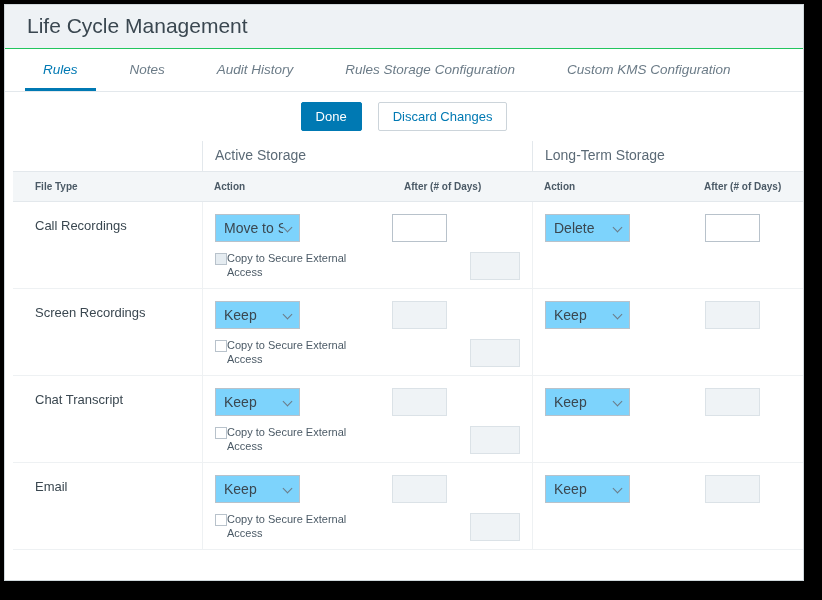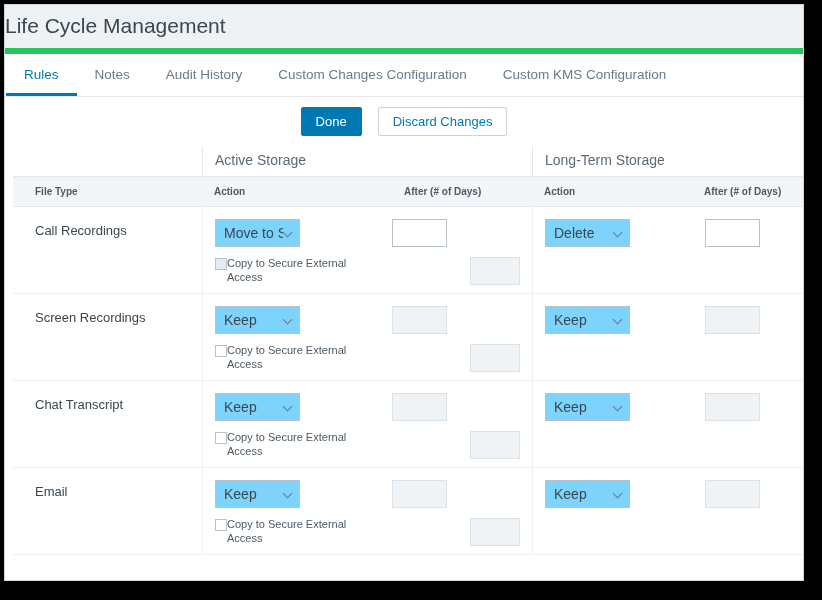--- a/index.html
+++ b/index.html
@@ -14,33 +14,34 @@
     background: #fff;
     width: 800px;
     height: 577px;
     margin: 4px 0 0 4px;
     border: 1px solid #d0d8dc;
     display: flex;
     flex-direction: column;
   }
   .header-bar {
     background: #eef2f5;
-    border-bottom: 6px solid #22c55e;
-    padding: 9px 0 10px;
+    border-bottom: 1px solid #22c55e;
+    padding: 9px 22px 10px;
   }
   .header-bar h1 {
     font-size: 21px;
     font-weight: 400;
     color: #3a4750;
   }
   .tabs {
     display: flex;
     border-bottom: 1px solid #e3e8ec;
-    padding: 0 1px;
-    gap: 0;
+    padding: 0 20px;
+    gap: 16px;
+    font-style: italic;
   }
   .tab {
     padding: 13px 18px 11px;
     font-size: 13.5px;
     color: #6b7b87;
     cursor: pointer;
     border-bottom: 3px solid transparent;
   }
   .tab.active {
     color: #0079b3;
@@ -204,21 +205,21 @@
 <div class="app">
 
   <div class="header-bar">
     <h1>Life Cycle Management</h1>
   </div>
 
   <div class="tabs" id="tab-bar">
       <div class="tab active">Rules</div>
       <div class="tab">Notes</div>
       <div class="tab">Audit History</div>
-      <div class="tab">Custom Changes Configuration</div>
+      <div class="tab">Rules Storage Configuration</div>
       <div class="tab">Custom KMS Configuration</div>
     </div>
 
   <div class="action-bar">
     <button class="btn btn-primary">Done</button>
     <button class="btn btn-outline">Discard Changes</button>
   </div>
 
   <div class="grid">
     <div class="storage-headers">

